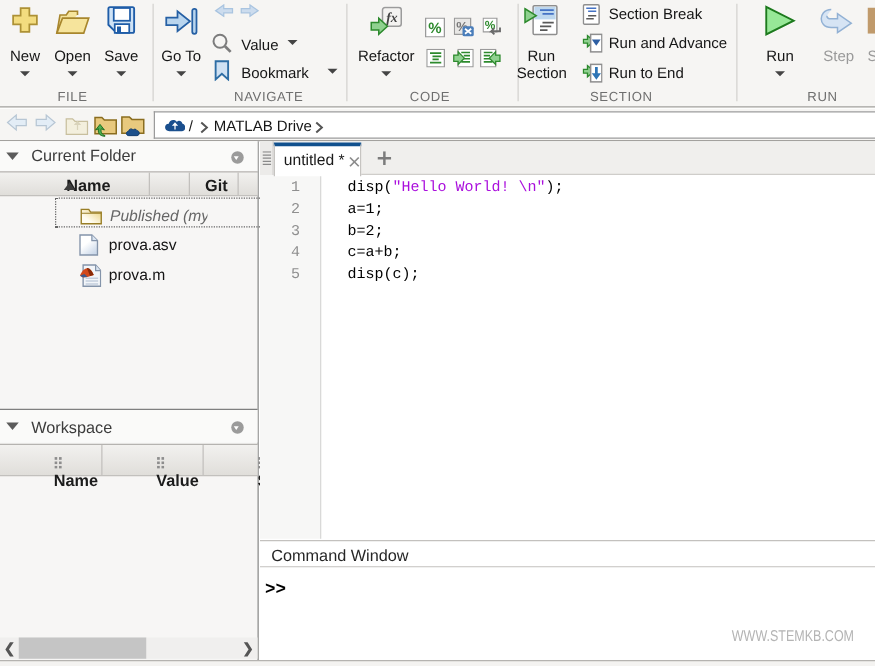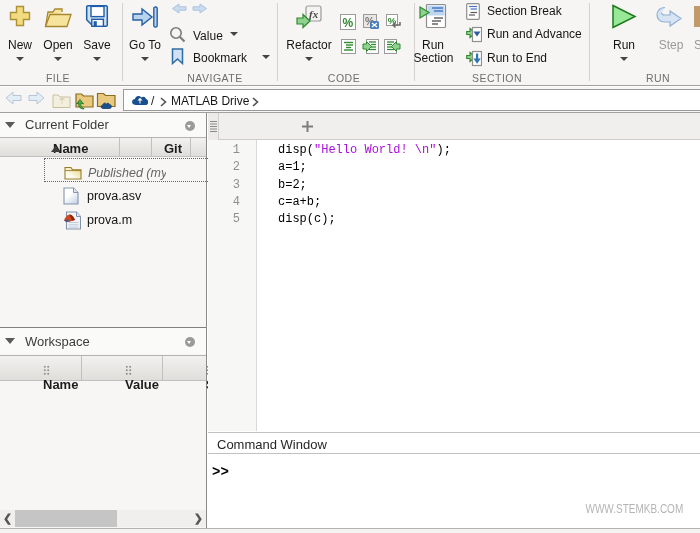--- a/index.html
+++ b/index.html
@@ -356,20 +356,26 @@
     <svg class="abs" style="left:2px; top:8px;" width="7" height="11" viewBox="0 0 7 11">
       <g stroke="#8a8a8a" stroke-width="1">
           <line x1="0" y1="0.5" x2="7" y2="0.5"></line>
           <line x1="0" y1="3" x2="7" y2="3"></line>
           <line x1="0" y1="5.5" x2="7" y2="5.5"></line>
           <line x1="0" y1="8" x2="7" y2="8"></line>
           <line x1="0" y1="10.5" x2="7" y2="10.5"></line>
         </g>
     </svg>
   </div>
+  <div id="tab">
+    <div style="position:absolute; left:7px; top:4px; font-size:12.5px; color:#1a1a1a;">untitled *</div>
+    <svg class="abs" style="left:59px; top:8px;" width="9" height="9" viewBox="0 0 9 9">
+        <path d="M1 1 L8 8 M8 1 L1 8" stroke="#8c8c8c" stroke-width="1.4"></path>
+      </svg>
+  </div>
   <svg class="abs" style="left:94px; top:8px;" width="11" height="11" viewBox="0 0 11 11">
       <path d="M5.5 0 V11 M0 5.5 H11" stroke="#7c7c7c" stroke-width="2"></path>
     </svg>
 </div>
 <div id="editor">
   <div id="gutter">
     <div class="lnum" style="top:2px;">1</div>
     <div class="lnum" style="top:19.3px;">2</div>
     <div class="lnum" style="top:36.6px;">3</div>
     <div class="lnum" style="top:53.9px;">4</div>

